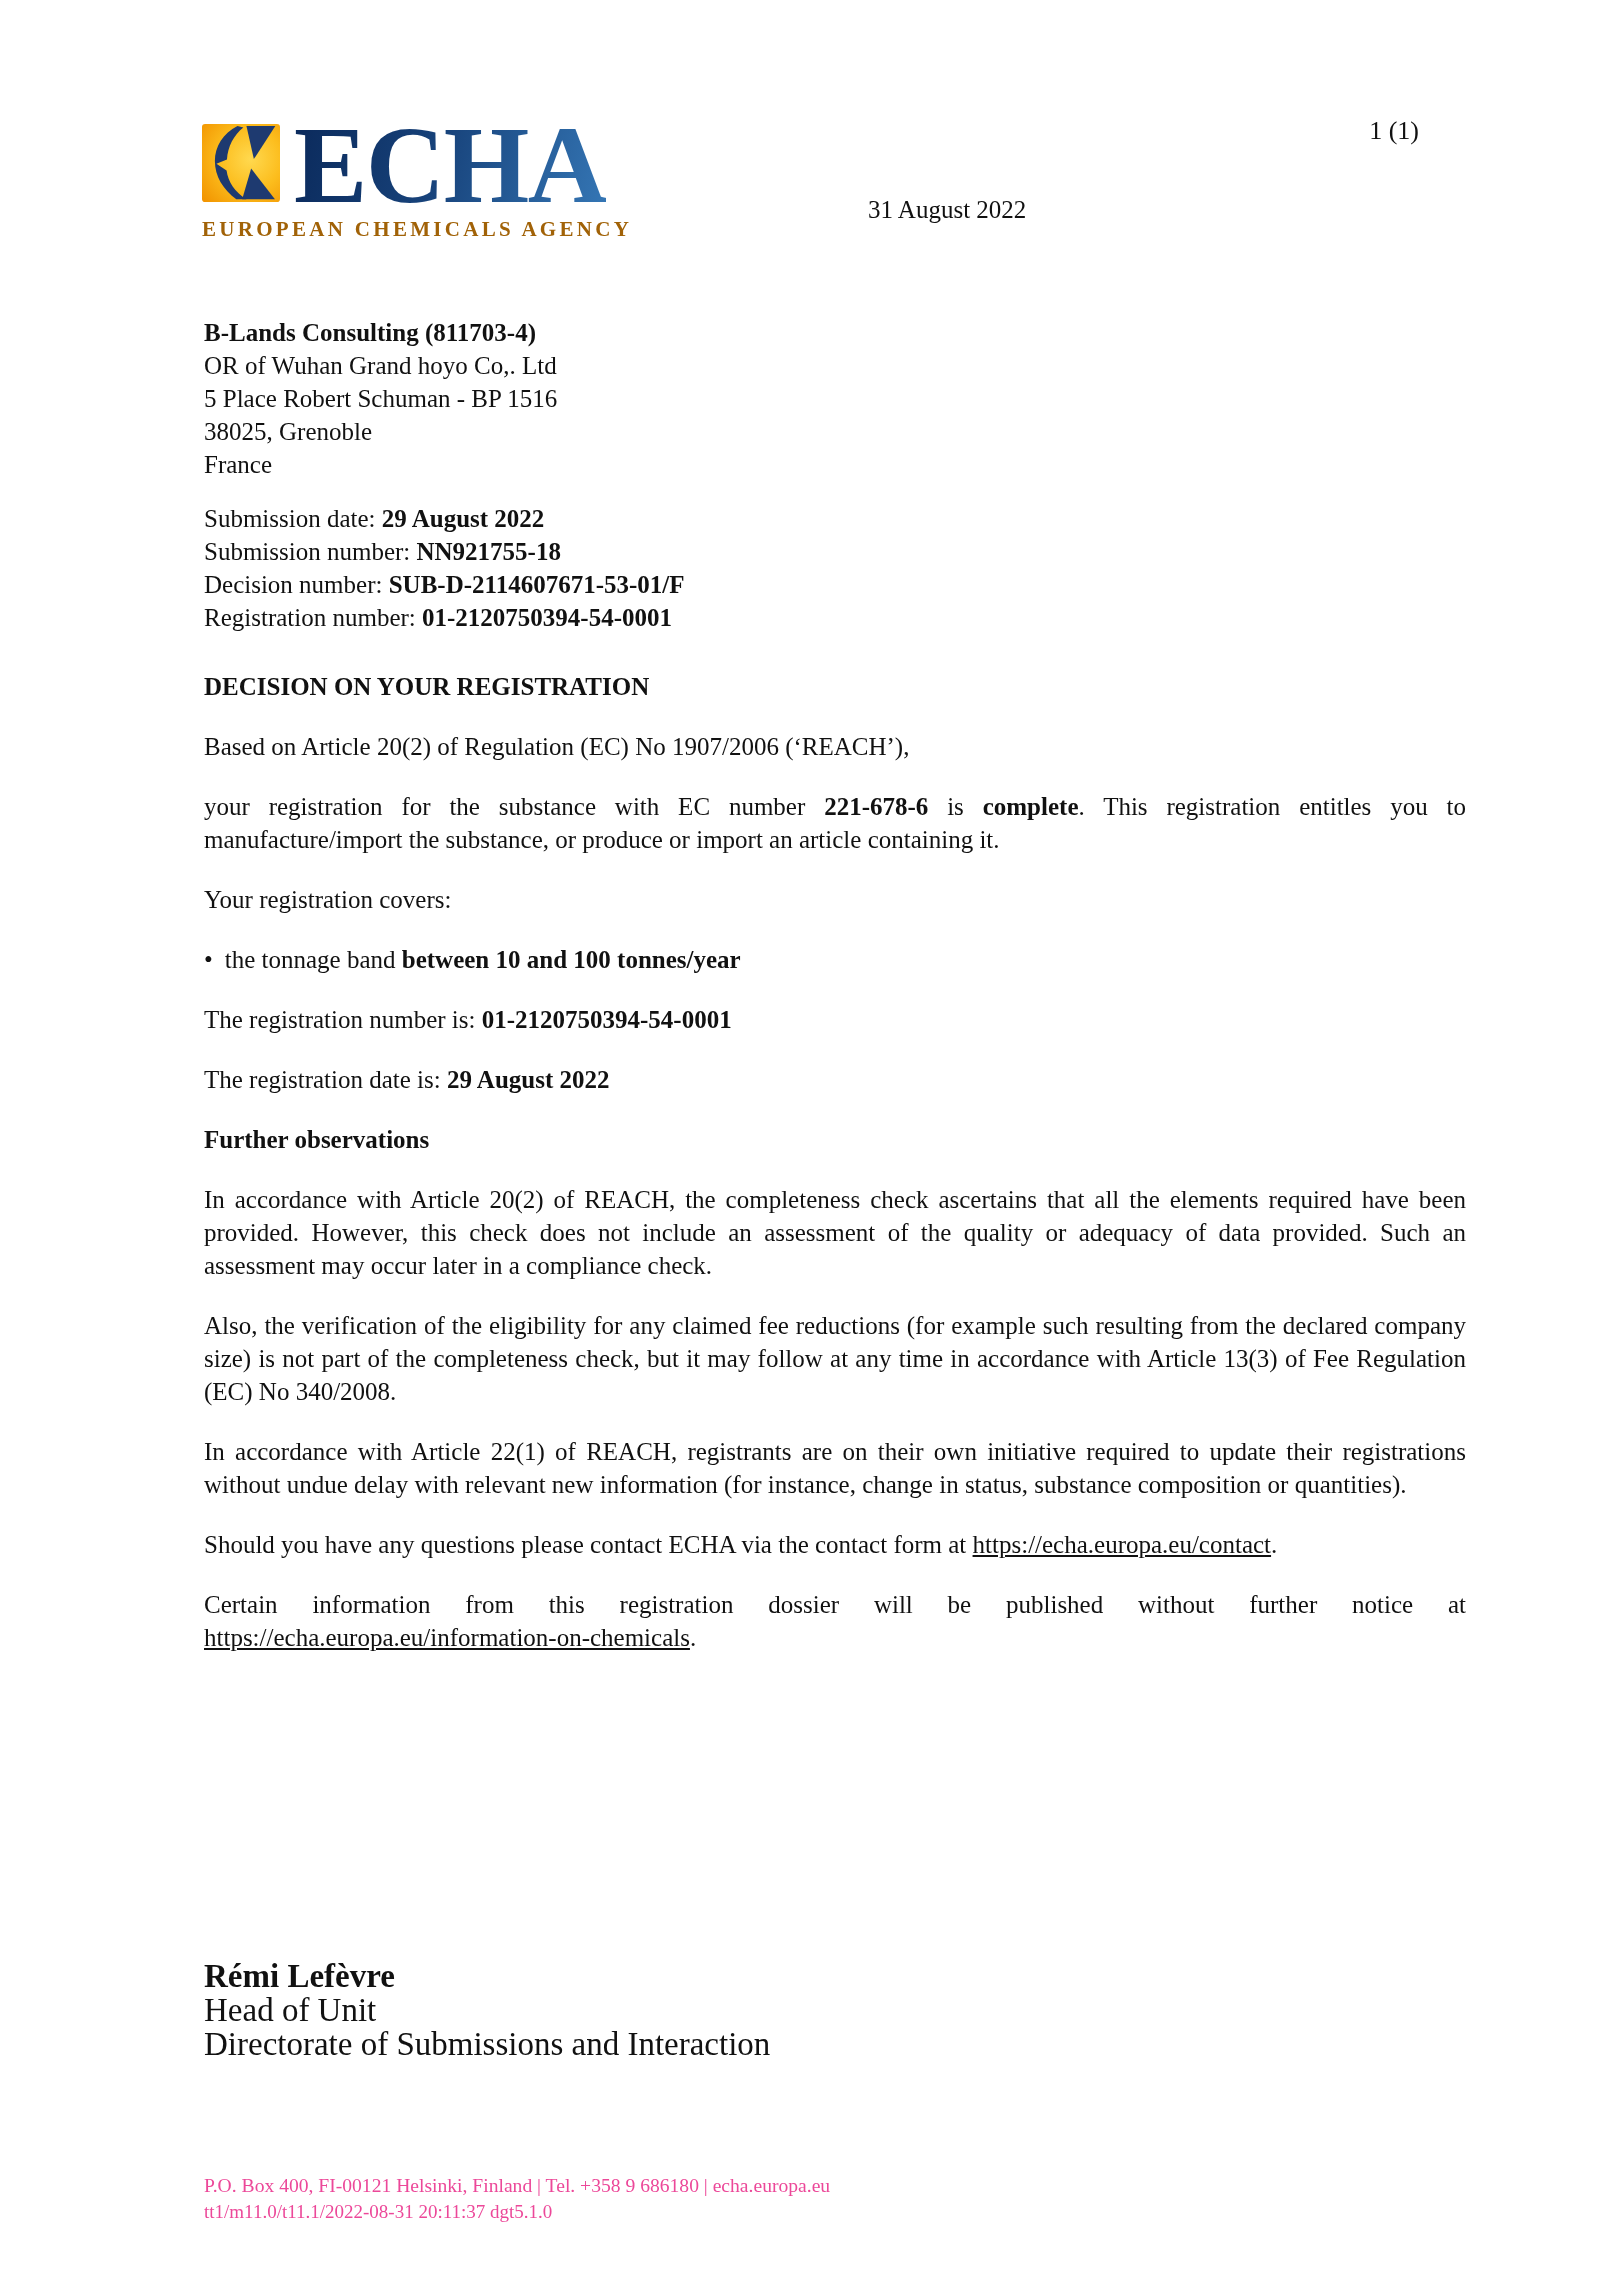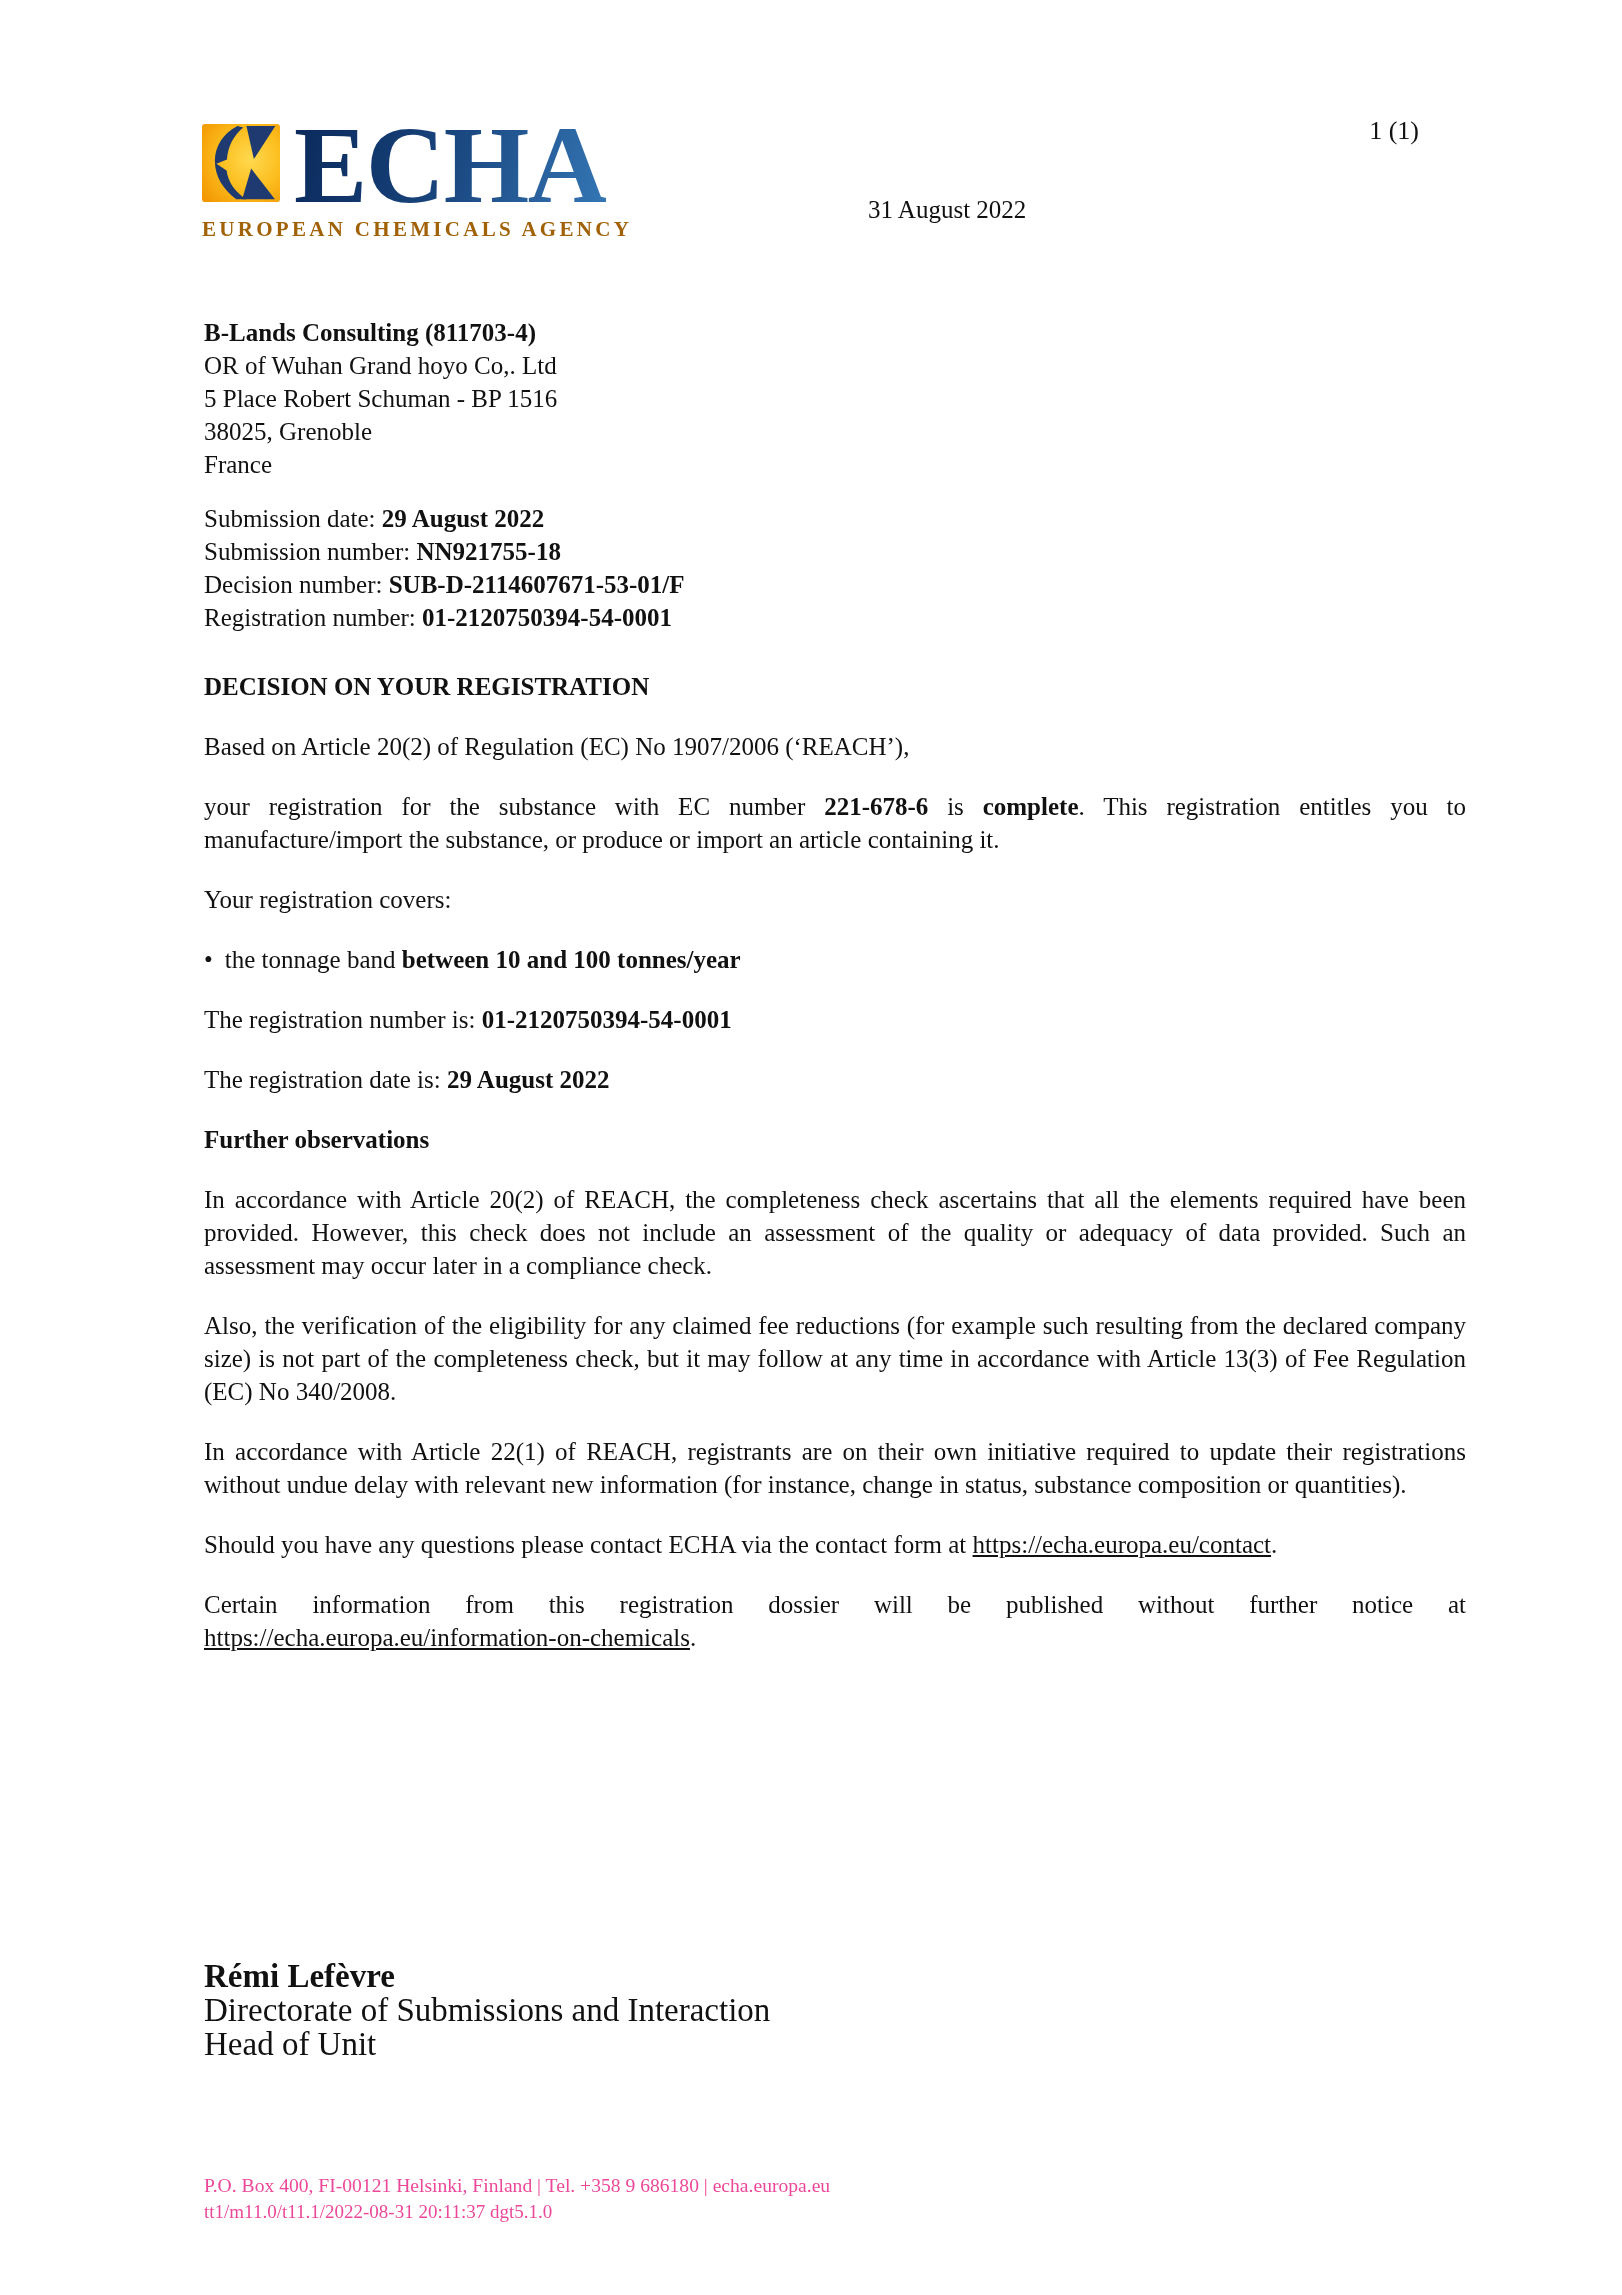--- a/index.html
+++ b/index.html
@@ -158,21 +158,21 @@
         <div class="block justify"><span>In accordance with Article 20(2) of REACH, the completeness check ascertains that all the elements required have been provided. However, this check does not include an assessment of the quality or adequacy of data provided. Such an assessment may occur later in a compliance check.</span></div>
         <div class="block justify"><span>Also, the verification of the eligibility for any claimed fee reductions (for example such resulting from the declared company size) is not part of the completeness check, but it may follow at any time in accordance with Article 13(3) of Fee Regulation (EC) No 340/2008.</span></div>
         <div class="block justify"><span>In accordance with Article 22(1) of REACH, registrants are on their own initiative required to update their registrations without undue delay with relevant new information (for instance, change in status, substance composition or quantities).</span></div>
         <div class="block justify"><span>Should you have any questions please contact ECHA via the contact form at </span><span class="link">https://echa.europa.eu/contact</span><span>.</span></div>
         <div class="block justify"><span>Certain information from this registration dossier will be published without further notice at </span><span class="link">https://echa.europa.eu/information-on-chemicals</span><span>.</span></div>
       </section>
   </div>
 
   <section class="signature">
     <div class="sig-name">Rémi Lefèvre</div>
+    <div>Head of Unit</div>
     <div>Directorate of Submissions and Interaction</div>
-    <div>Head of Unit</div>
   </section>
 
   <div class="footer-contact">P.O. Box 400, FI-00121 Helsinki, Finland | Tel. +358 9 686180 | echa.europa.eu</div>
   <div class="footer-stamp">tt1/m11.0/t11.1/2022-08-31 20:11:37 dgt5.1.0</div>
 
 </div>
 
 
 </body></html>

